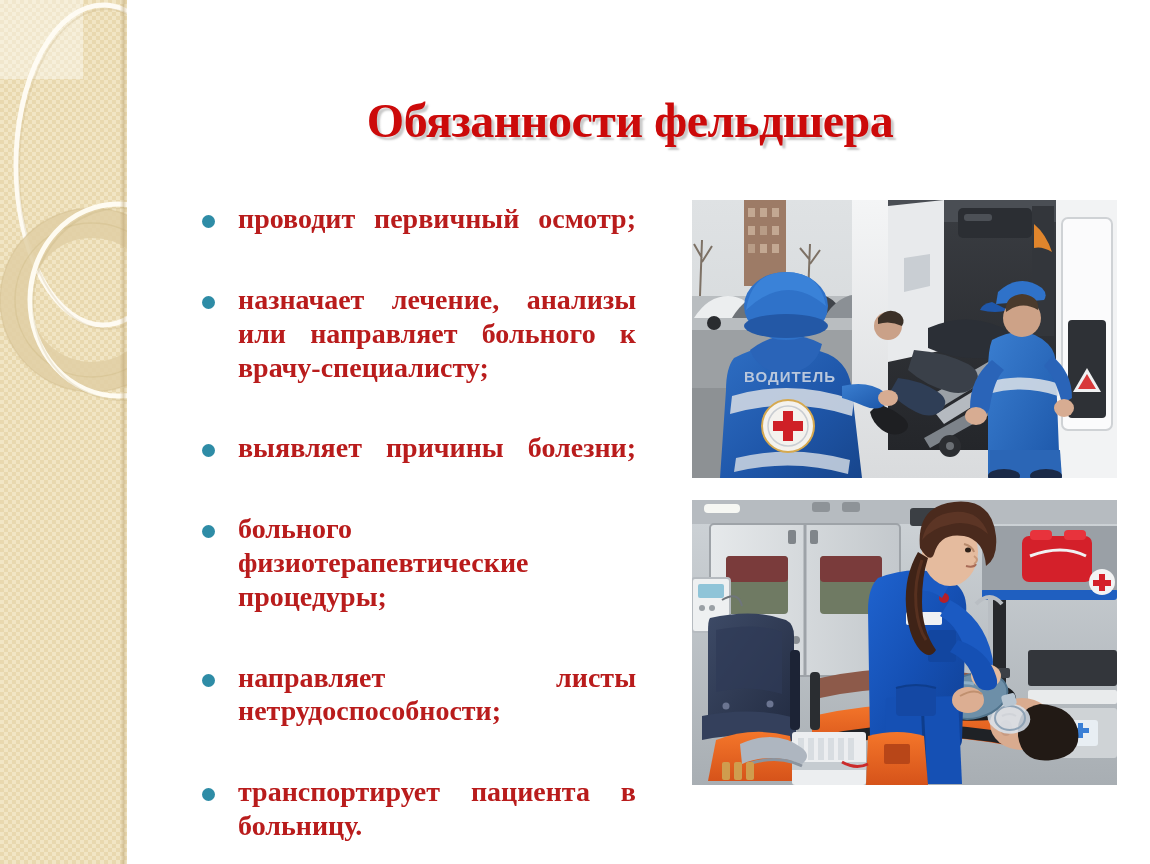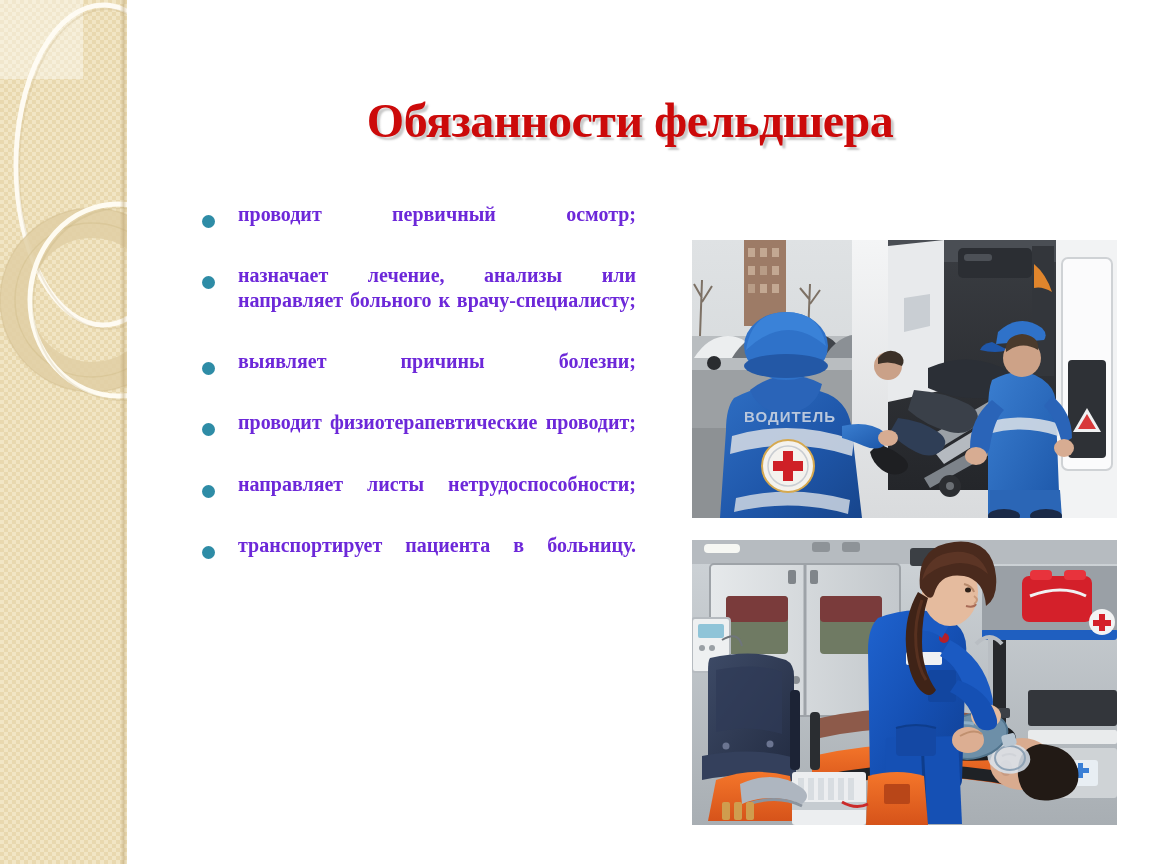--- a/index.html
+++ b/index.html
@@ -92,24 +92,24 @@
     top: 202px;
     width: 440px;
     margin: 0;
     padding: 0;
     list-style: none;
   }
   .bullet-item {
     position: relative;
     padding-left: 42px;
     margin-bottom: 13px;
-    color: #6d28d9;
+    color: #b91c1c;
     font-family: "Liberation Serif", "DejaVu Serif", serif;
     font-weight: bold;
-    font-size: 20px;
+    font-size: 28px;
     line-height: 1.21;
     text-align: justify;
     text-justify: inter-word;
   }
   .bullet-item:last-child { margin-bottom: 0; }
   .bullet-dot {
     position: absolute;
     left: 6px;
     top: 13px;
     width: 13px;
@@ -126,21 +126,20 @@
     display: inline-block;
     width: 100%;
     height: 0;
   }
 
   
   .photo {
     position: absolute;
     overflow: hidden;
     background: #cfcfcf;
-    margin-top: 40px;
   }
   .photo-top {
     left: 692px;
     top: 200px;
     width: 425px;
     height: 278px;
   }
   .photo-bottom {
     left: 692px;
     top: 500px;
@@ -196,21 +195,21 @@
     <li class="bullet-item">
       <span class="bullet-dot"></span>
       <span class="bullet-text">назначает лечение, анализы или направляет больного к врачу-специалисту;</span>
     </li>
     <li class="bullet-item">
       <span class="bullet-dot"></span>
       <span class="bullet-text">выявляет причины болезни;</span>
     </li>
     <li class="bullet-item">
       <span class="bullet-dot"></span>
-      <span class="bullet-text">проводит физиотерапевтические проводит;</span>
+      <span class="bullet-text">больного физиотерапевтические процедуры;</span>
     </li>
     <li class="bullet-item">
       <span class="bullet-dot"></span>
       <span class="bullet-text">направляет листы нетрудоспособности;</span>
     </li>
     <li class="bullet-item">
       <span class="bullet-dot"></span>
       <span class="bullet-text">транспортирует пациента в больницу.</span>
     </li>
   </ul>

